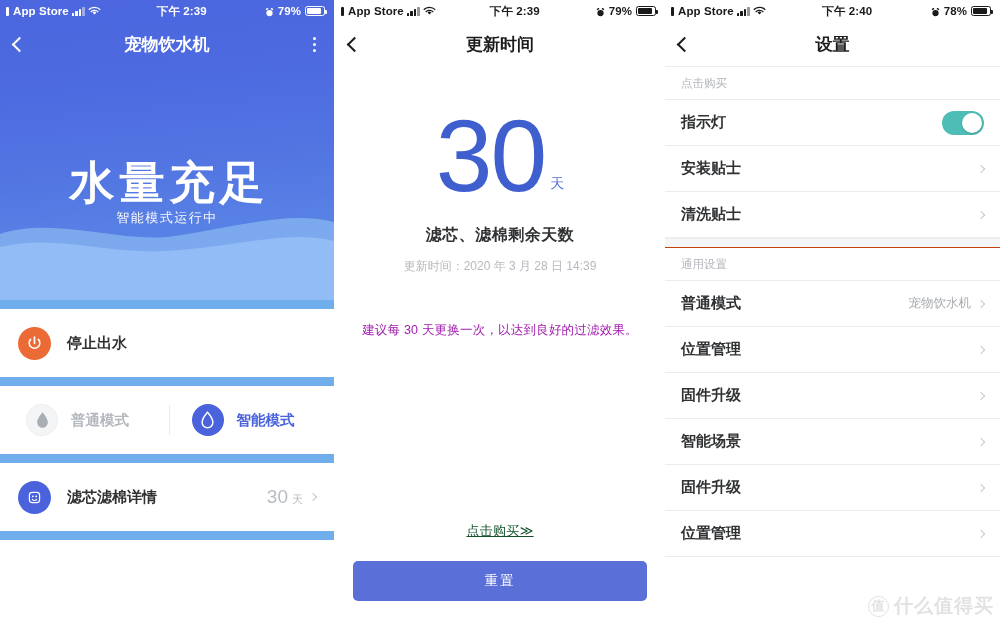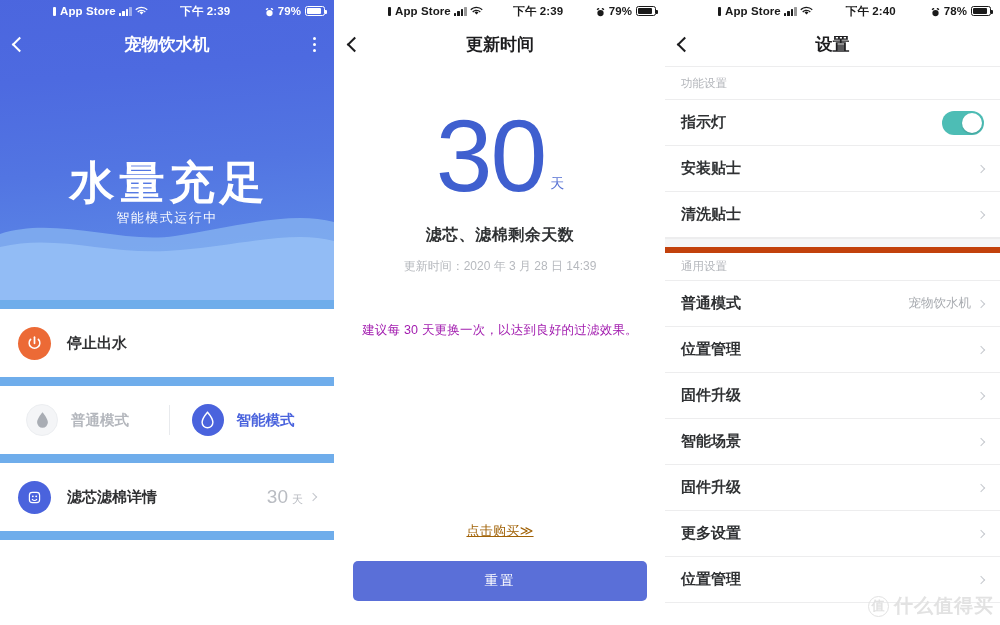--- a/index.html
+++ b/index.html
@@ -26,21 +26,20 @@
 
   
   .statusbar {
     height: 22px;
     display: flex;
     align-items: center;
     padding: 0 9px 0 6px;
     font-size: 11.5px;
     font-weight: bold;
     letter-spacing: 0.1px;
-    margin-left: 47px;
   }
   .statusbar.dark { color: #ffffff; }
   .statusbar.light { color: #1a1a1a; }
   .sb-left { display: flex; align-items: center; gap: 3px; }
   .sb-center { flex: 1; text-align: center; padding-right: 2px; }
   .sb-right { display: flex; align-items: center; gap: 4px; }
   .back-arrow-tiny {
     display: inline-block;
     width: 3px; height: 9px;
     background: currentColor;
@@ -245,21 +244,21 @@
     letter-spacing: 0.2px;
   }
   .s2-footer {
     position: absolute;
     left: 0; right: 0; bottom: 24px;
     text-align: center;
   }
   .buy-link {
     display: inline-block;
     font-size: 13px;
-    color: #a16207;
+    color: #14532d;
     text-decoration: underline;
     letter-spacing: 0.3px;
   }
   .reset-btn {
     display: block;
     margin: 21px 18px 0 18px;
     height: 40px;
     line-height: 40px;
     border-radius: 5px;
     background: #5a6fd8;
@@ -271,21 +270,21 @@
 
   
   .s3-list { background: #ffffff; }
   .group-head {
     height: 34px;
     display: flex; align-items: center;
     padding: 0 16px;
     font-size: 11.5px;
     color: #b2b5ba;
     background: #ffffff;
-    border-top: 6px solid #c2410c;
+    border-top: 1px solid #c2410c;
     border-bottom: 1px solid #ededee;
   }
   .group-head.first { border-top: 1px solid #ededee; }
   .group-gap { height: 9px; background: #f5f6f7; border-top: 1px solid #ededee; }
   .srow {
     height: 46px;
     display: flex; align-items: center;
     padding: 0 16px;
     border-bottom: 1px solid #ededee;
     background: #ffffff;
@@ -551,21 +550,21 @@
 
     <div class="navbar light">
       <div class="nav-back">
         <span class="chev-back"></span>
       </div>
       <div class="nav-title">设置</div>
     </div>
 
     <div class="s3-list">
 
-      <div class="group-head first">功能设置</div>
+      <div class="group-head first">点击购买</div>
 
       <div class="srow">
         <span class="srow-label">指示灯</span>
         <span class="srow-right">
           <span class="toggle">
               <i></i>
             </span>
         </span>
       </div>
 
@@ -615,26 +614,20 @@
         </span>
       </div>
 
       <div class="srow">
         <span class="srow-label">固件升级</span>
         <span class="srow-right">
           <span class="chev-s"></span>
         </span>
       </div>
 
-      <div class="srow">
-        <span class="srow-label">更多设置</span>
-        <span class="srow-right">
-          <span class="chev-s"></span>
-        </span>
-      </div>
 
       <div class="srow">
         <span class="srow-label">位置管理</span>
         <span class="srow-right">
           <span class="chev-s"></span>
         </span>
       </div>
     </div>
 
     <div class="watermark">

